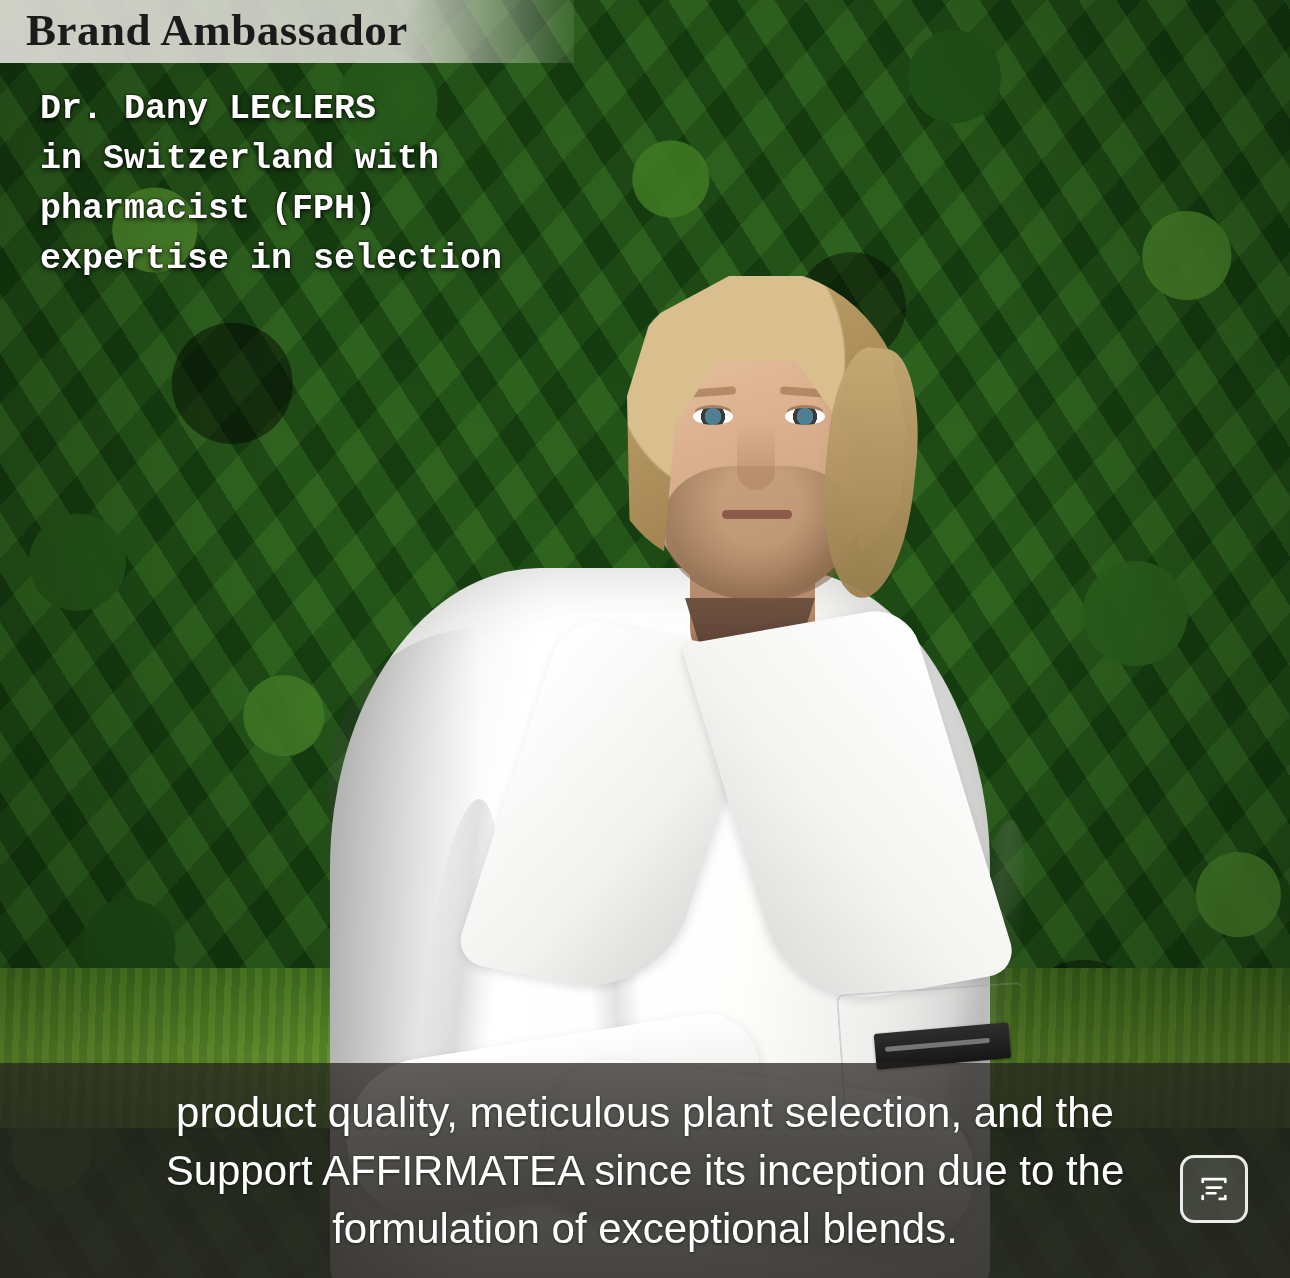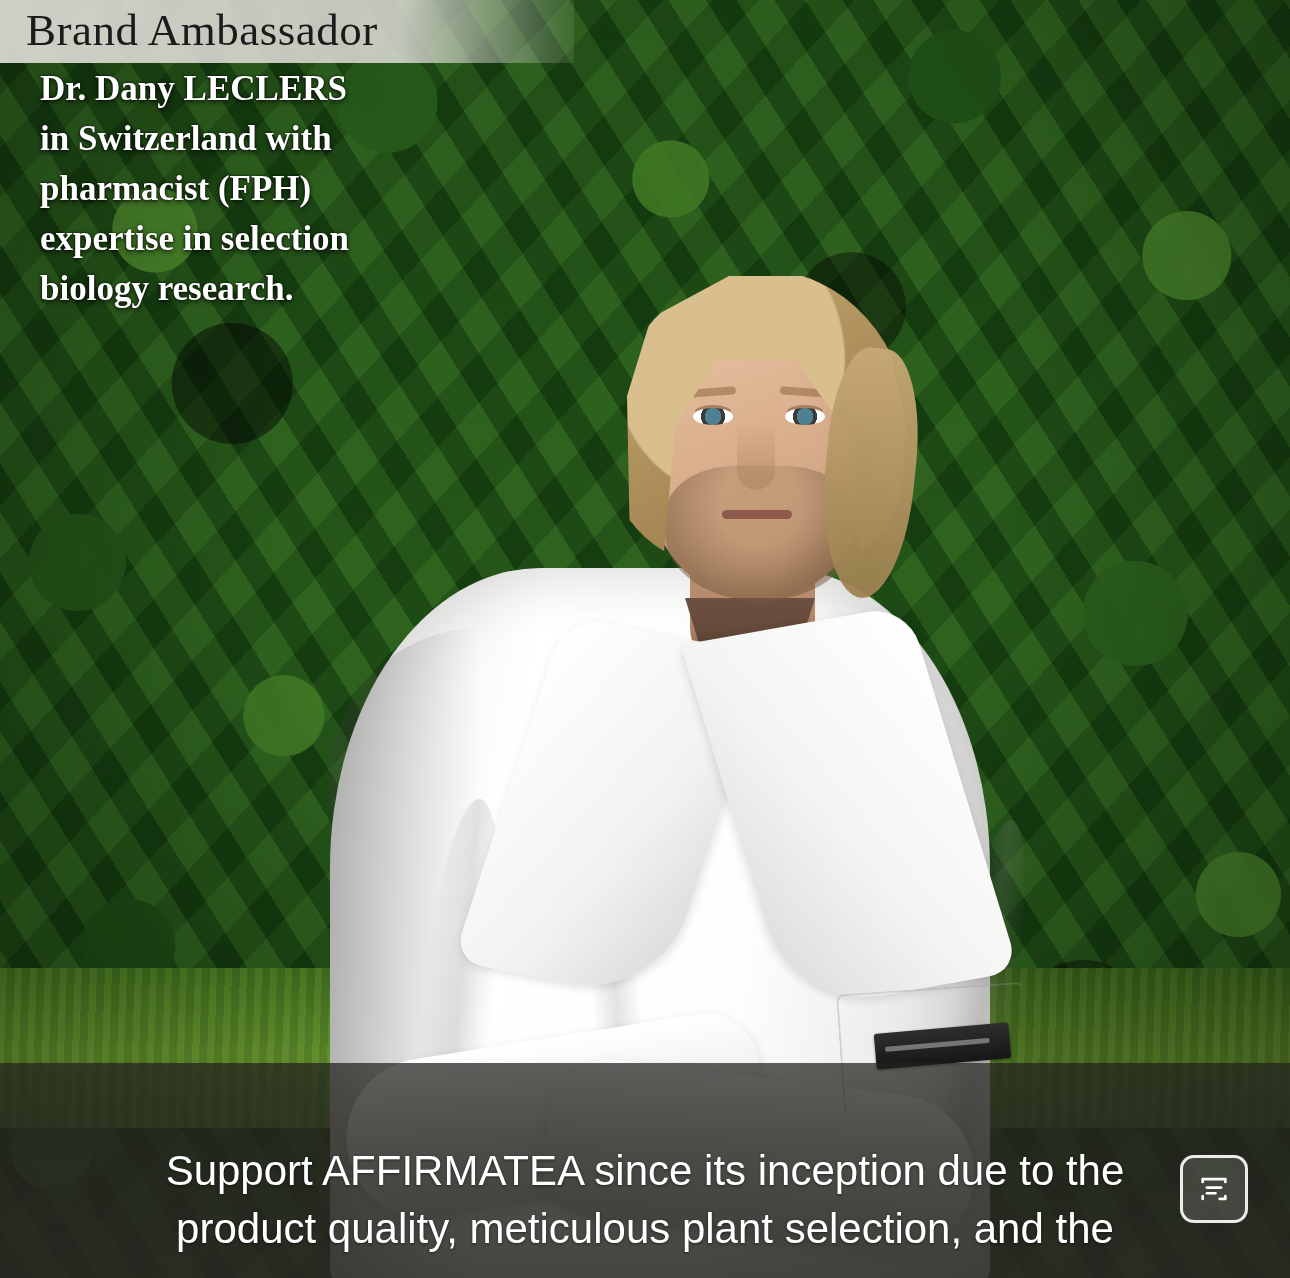--- a/index.html
+++ b/index.html
@@ -297,32 +297,32 @@
     top: 0;
     width: 574px;
     height: 63px;
     background: linear-gradient(90deg, rgba(226,224,218,0.9) 0%, rgba(222,220,214,0.85) 70%, rgba(222,220,214,0.1) 100%);
   }
   .title-text {
     position: absolute;
     left: 26px;
     top: 4px;
     font-family: "Liberation Serif", serif;
-    font-weight: normal;
+    font-weight: bold;
     font-size: 45px;
     letter-spacing: 0.5px;
     color: #1b1b1b;
     white-space: nowrap;
   }
   .bio {
     position: absolute;
     left: 40px;
-    top: 64px;
+    top: 84px;
     width: 470px;
-    font-family: Liberation Serif, serif;
+    font-family: Liberation Mono, monospace;
     font-weight: bold;
     font-size: 35px;
     line-height: 50px;
     color: #ffffff;
     text-shadow: 0 2px 5px rgba(0,0,0,0.75), 0 0 2px rgba(0,0,0,0.9);
   }
 
   
   .caption-bar {
     position: absolute;
@@ -401,27 +401,27 @@
   </div>
 
   <div class="title-bar"></div>
   <div class="title-text">Brand Ambassador</div>
 
   <div class="bio">
     <div>Dr. Dany LECLERS</div>
     <div>in Switzerland with</div>
     <div>pharmacist (FPH)</div>
     <div>expertise in selection</div>
-    <div>biology research.</div>
   </div>
 
   <div class="caption-bar"></div>
   <div class="caption-text">
+    <div>product quality, meticulous plant selection, and the</div>
     <div>Support AFFIRMATEA since its  inception due to the</div>
-    <div>product quality, meticulous plant selection, and the</div>
+    <div>formulation of exceptional blends.</div>
   </div>
 
   <div class="lens-btn">
     <svg width="34" height="34" viewBox="0 0 24 24" fill="none" stroke="#ffffff" stroke-width="1.9" stroke-linecap="round" stroke-linejoin="round">
       <path d="M4 7V5h16v2"></path>
       <path d="M4 19v-2"></path>
       <path d="M20 17v2h-4"></path>
       <line x1="7" y1="11" x2="17" y2="11"></line>
       <line x1="7" y1="15" x2="13" y2="15"></line>
     </svg>

